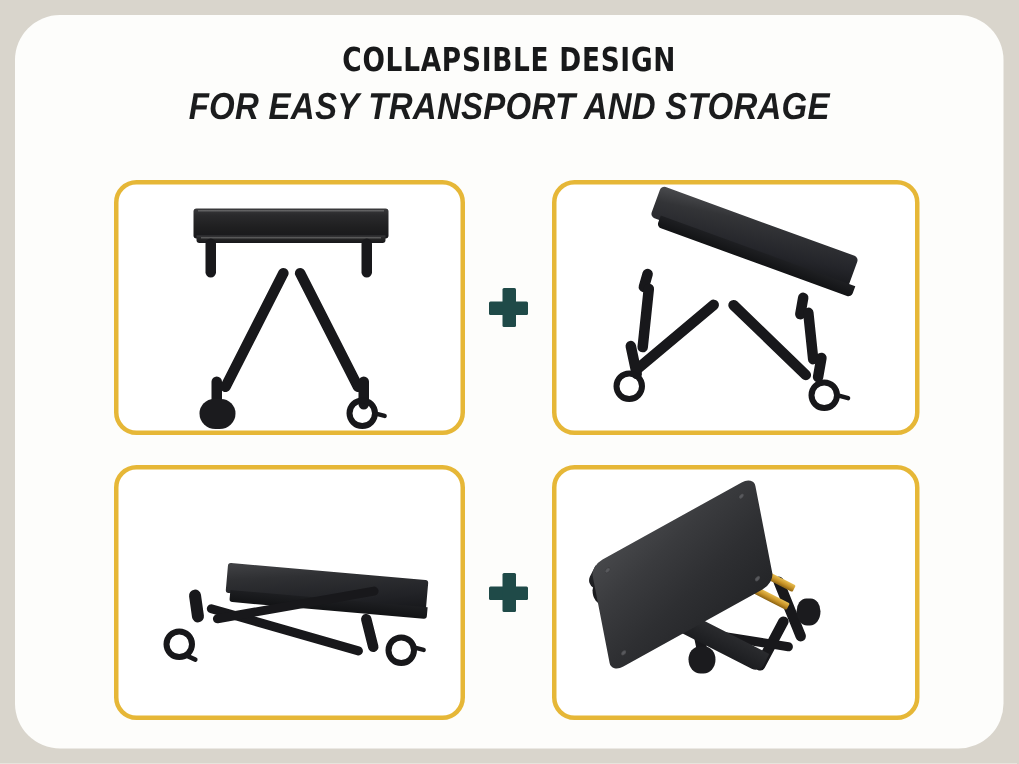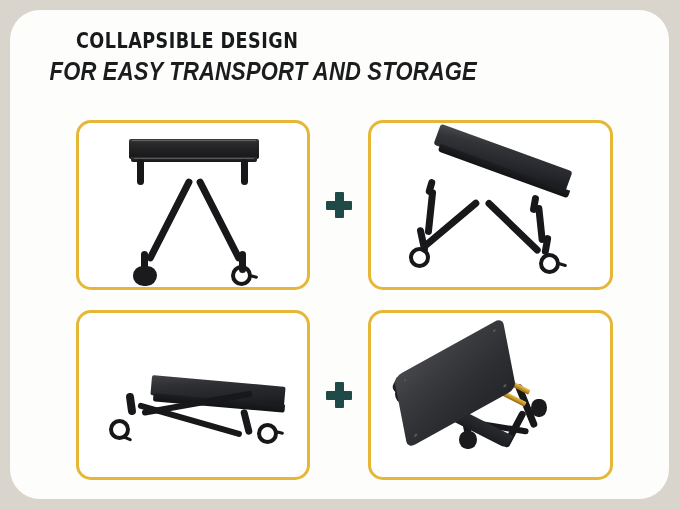--- a/index.html
+++ b/index.html
@@ -32,20 +32,21 @@
     background: #fdfdfb;
     border-radius: 30px;
   }
 
   
   #header {
     position: absolute;
     left: 0;
     top: 18px;
     width: 659px;
+    text-align: center;
   }
 
   #title {
     font-family: "DejaVu Sans", sans-serif;
     font-weight: 700;
     font-size: 22px;
     letter-spacing: 0.6px;
     color: #18191a;
     transform: scaleX(0.80);
     transform-origin: center center;

